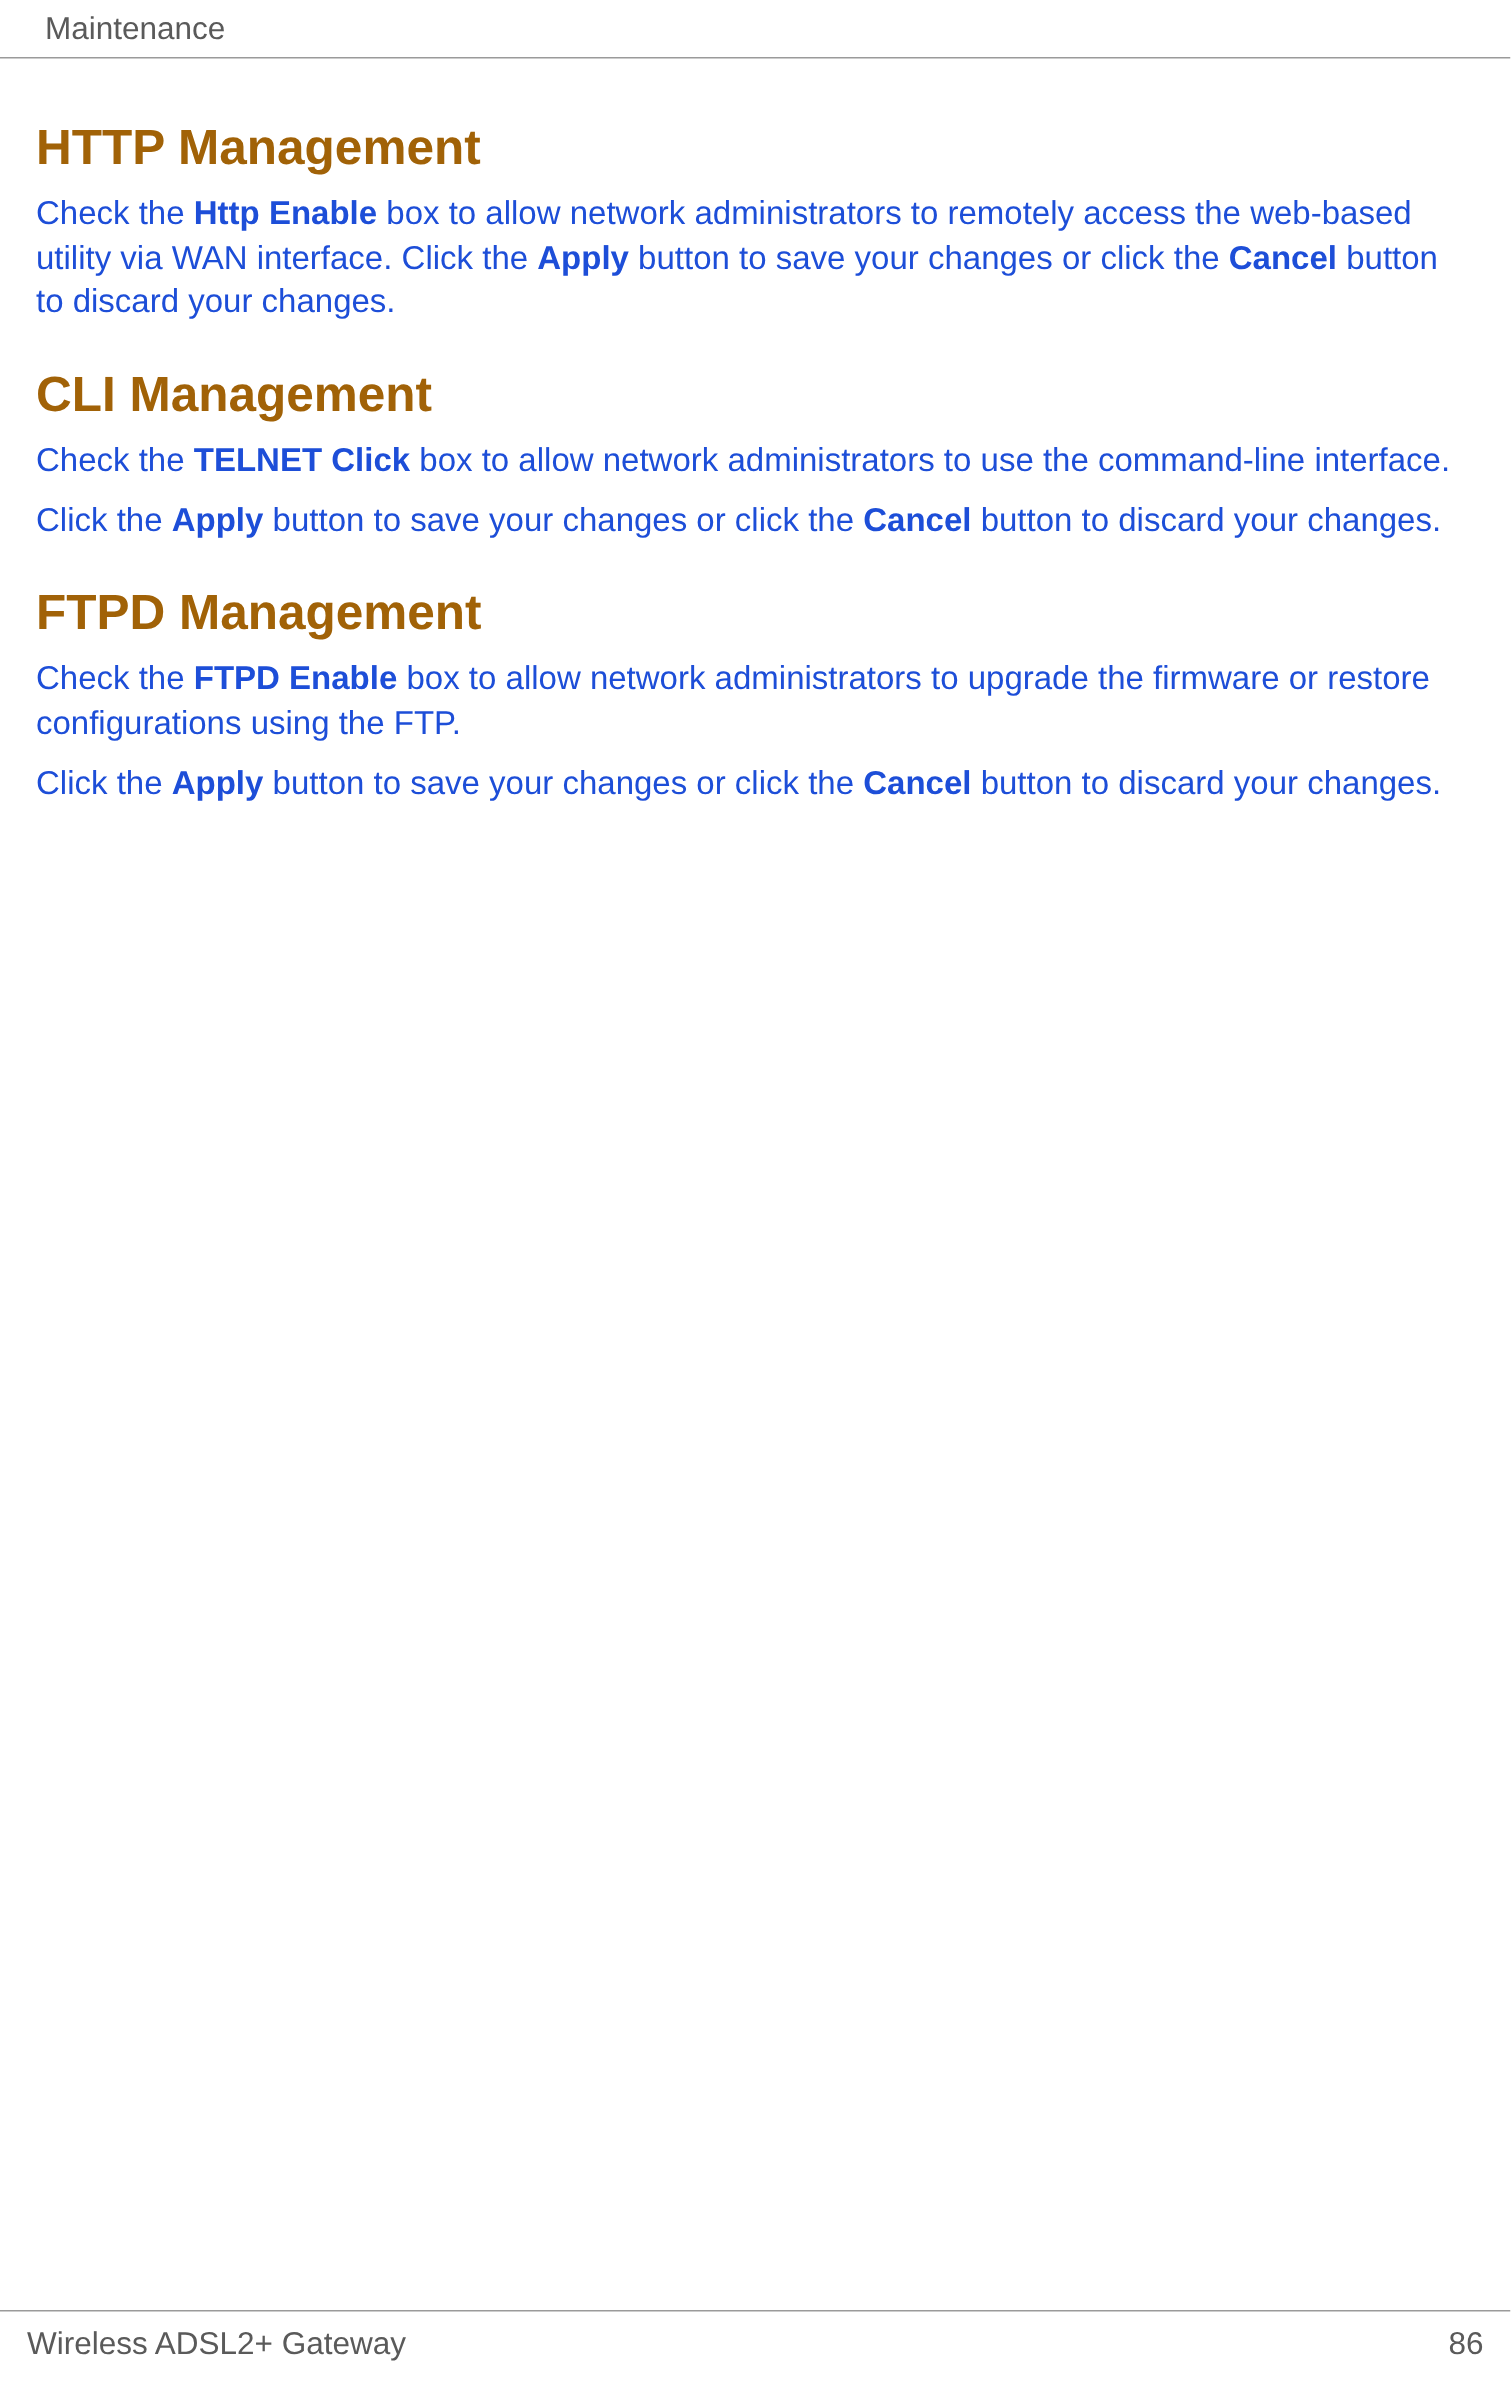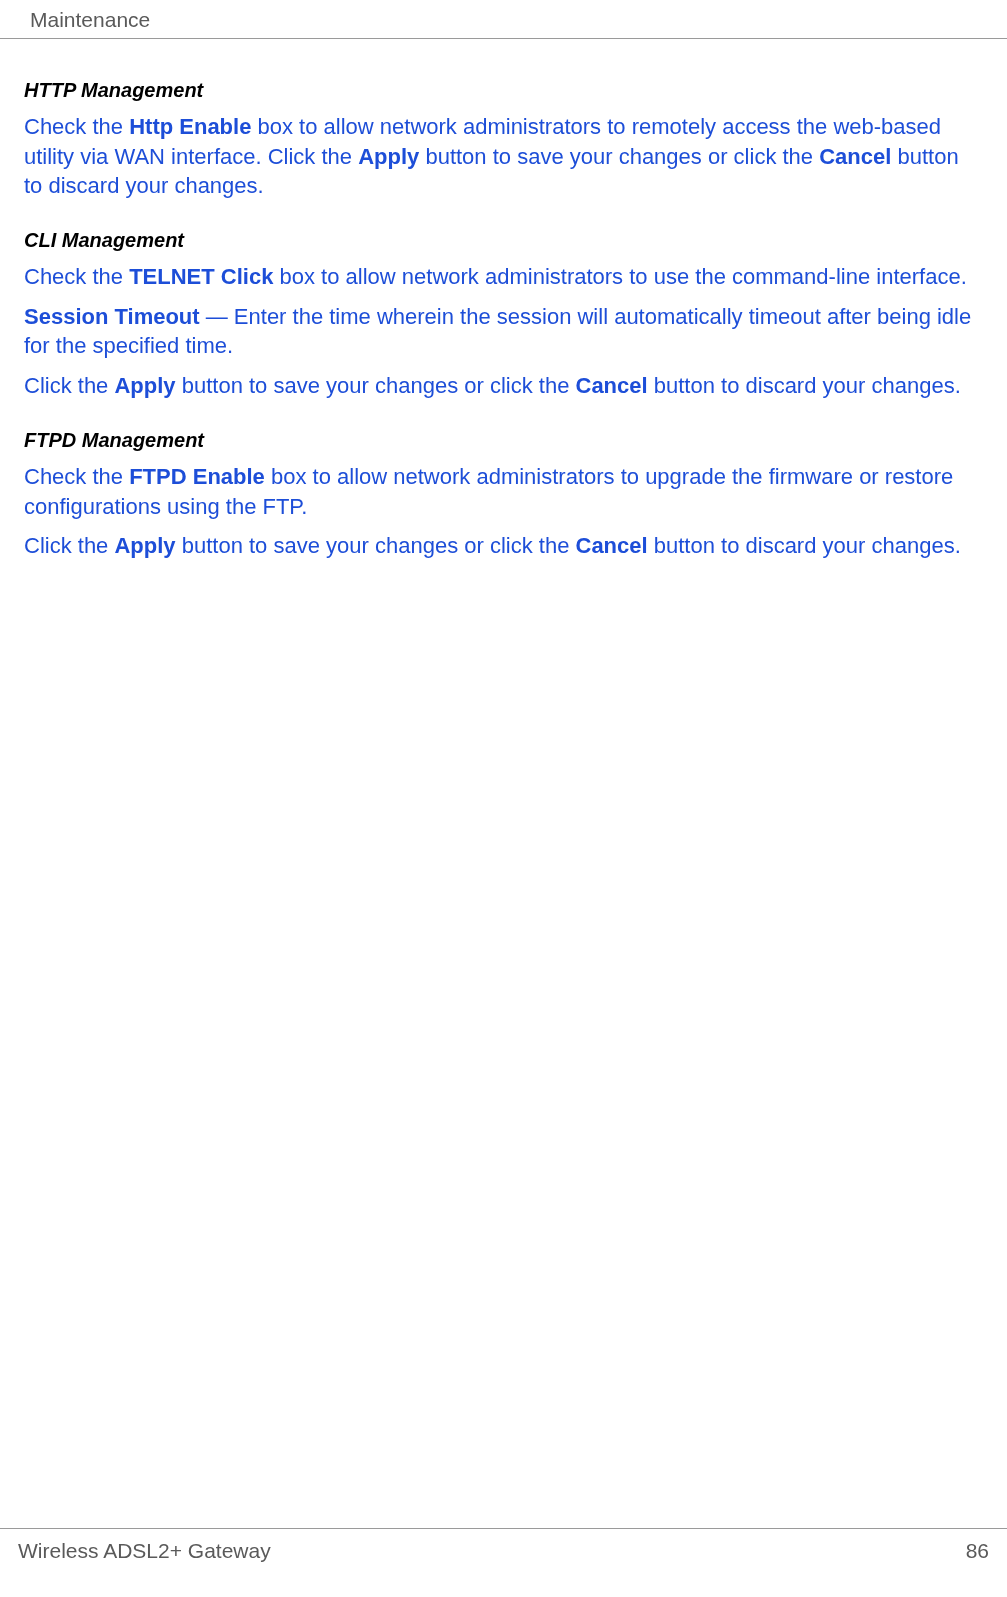--- a/index.html
+++ b/index.html
@@ -19,42 +19,41 @@
       padding: 8px 18px 6px 30px;
       border-bottom: 1px solid #9a9a9a;
       color: #5a5a5a;
       font-size: 21px;
       font-weight: normal;
     }
     .content {
       padding: 40px 24px 0 24px;
     }
     .section-heading {
-      color: #000000;
-      font-size: 20px;
+      color: #a16207;
+      font-size: 33px;
       font-weight: 600;
       margin-top: 28px;
       margin-bottom: 10px;
-      font-style: italic;
     }
     .section-heading:first-child {
       margin-top: 0;
     }
     .body-text {
       color: #1d4ed8;
       font-size: 22px;
       line-height: 1.35;
       margin-bottom: 10px;
     }
     .bold {
       font-weight: 700;
     }
     .page-footer {
       position: absolute;
-      bottom: 12px;
+      bottom: 0;
       left: 0;
       right: 0;
       padding: 10px 18px 22px 18px;
       border-top: 1px solid #9a9a9a;
       display: flex;
       justify-content: space-between;
       align-items: center;
       color: #5a5a5a;
       font-size: 21px;
     }
@@ -71,23 +70,20 @@
   <div class="section-heading">HTTP Management</div>
   <p class="body-text">
     <span>Check the </span><span class="bold">Http Enable</span><span> box to allow network administrators to remotely access the web-based utility via WAN interface. Click the </span><span class="bold">Apply</span><span> button to save your changes or click the </span><span class="bold">Cancel</span><span> button to discard your changes.</span>
   </p>
 
   <div class="section-heading">CLI Management</div>
   <p class="body-text">
     <span>Check the </span><span class="bold">TELNET Click</span><span> box to allow network administrators to use the command-line interface.</span>
   </p>
   <p class="body-text">
-    <span class="bold">Session Timeout</span><span> — Enter the time wherein the session will automatically timeout after being idle for the specified time.</span>
-  </p>
-  <p class="body-text">
     <span>Click the </span><span class="bold">Apply</span><span> button to save your changes or click the </span><span class="bold">Cancel</span><span> button to discard your changes.</span>
   </p>
 
   <div class="section-heading">FTPD Management</div>
   <p class="body-text">
     <span>Check the </span><span class="bold">FTPD Enable</span><span> box to allow network administrators to upgrade the firmware or restore configurations using the FTP.</span>
   </p>
   <p class="body-text">
     <span>Click the </span><span class="bold">Apply</span><span> button to save your changes or click the </span><span class="bold">Cancel</span><span> button to discard your changes.</span>
   </p>

